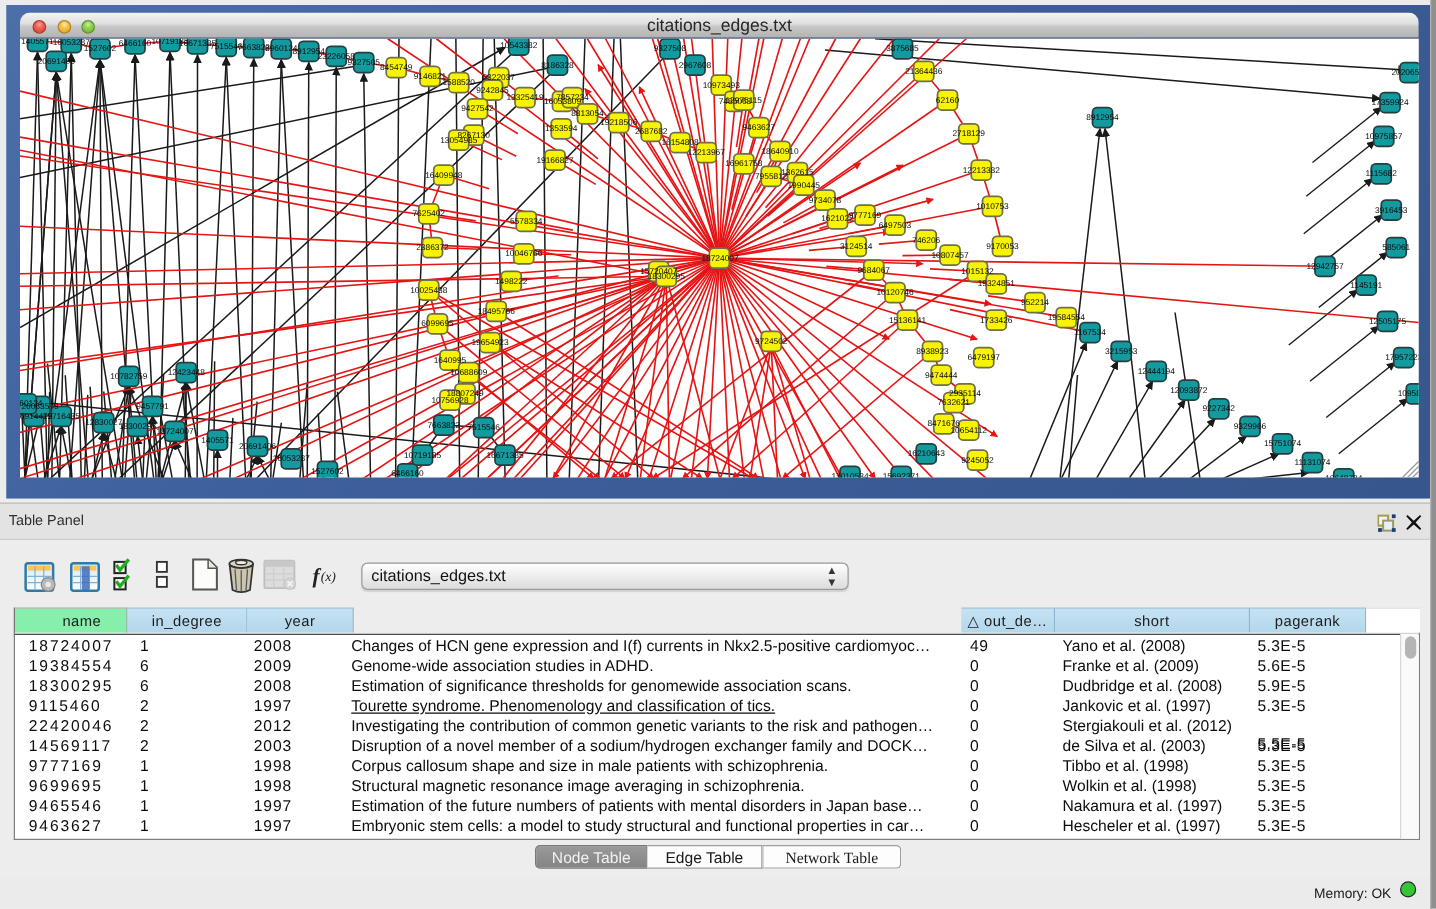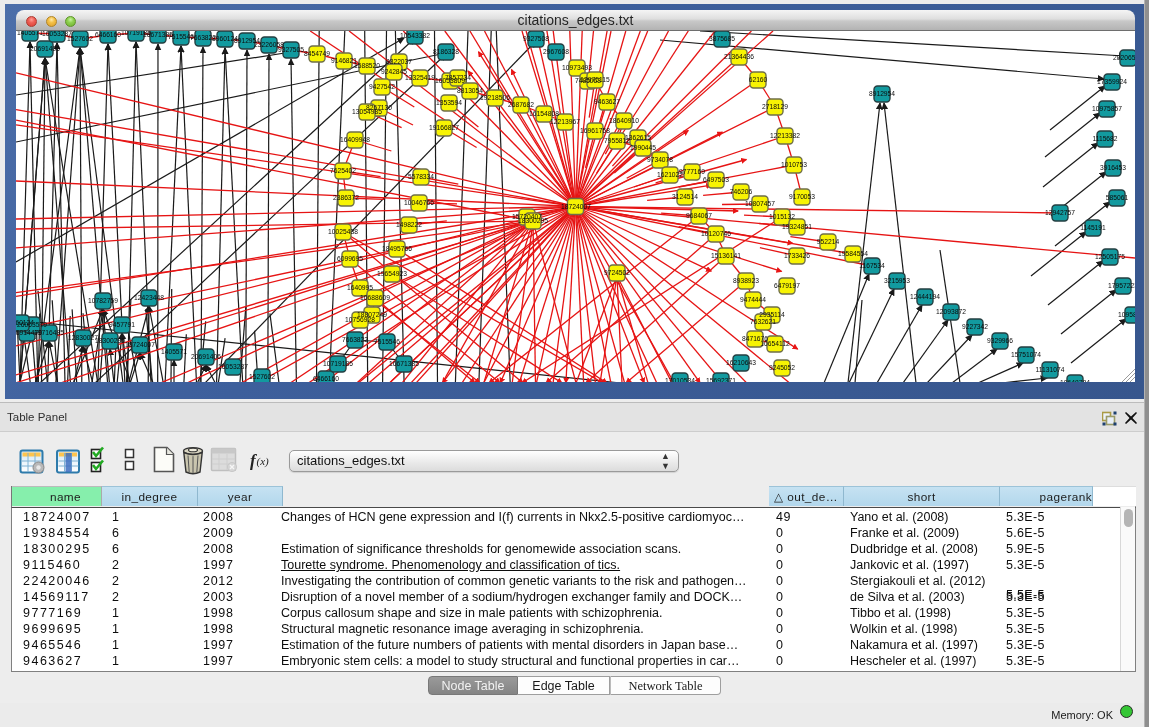--- a/index.html
+++ b/index.html
@@ -775,37 +775,38 @@
 </svg>
 
 <div id="combo" class="abs">citations_edges.txt<span class="arr">▲<br>▼</span></div>
 
 <div id="thead" class="abs">
  <div class="hc gray" style="left:0px; width:90px; padding-left:18px;">name</div>
  <div class="hc" style="left:90px; width:96px;">in_degree</div>
  <div class="hc" style="left:186px; width:85px;">year</div>
  <div class="hc" style="left:757px; width:75px;">△ out_de…</div>
  <div class="hc" style="left:832px; width:156px;">short</div>
- <div class="hc" style="left:988px; width:93px;text-align:right;">pagerank</div>
+ <div class="hc" style="left:988px; width:93px;">pagerank</div>
  <div class="hc" style="left:1081px; width:43px; background:#fff; border-right:none; border-top:1px solid #ddd;"></div>
 </div>
 <div id="tbody" class="abs">
 <div class="row" style="top:1px; left:0; width:1123px;">
       <span class="cell c0" style="left:11px;">18724007</span>
       <span class="cell c1" style="left:100px;">1</span>
       <span class="cell c2" style="left:191px;">2008</span>
       <span class="cell c3" style="left:269px;">Changes of HCN gene expression and I(f) currents in Nkx2.5‑positive cardiomyoc…</span>
       <span class="cell c4" style="left:764px;">49</span>
       <span class="cell c5" style="left:838px;">Yano et al. (2008)</span>
       <span class="cell c6" style="left:994px;">5.3E‑5</span>
     </div>
 <div class="row" style="top:17px; left:0; width:1123px;">
       <span class="cell c0" style="left:11px;">19384554</span>
       <span class="cell c1" style="left:100px;">6</span>
       <span class="cell c2" style="left:191px;">2009</span>
+      <span class="cell c3" style="left:269px;">Genome‑wide association studies in ADHD.</span>
       <span class="cell c4" style="left:764px;">0</span>
       <span class="cell c5" style="left:838px;">Franke et al. (2009)</span>
       <span class="cell c6" style="left:994px;">5.6E‑5</span>
     </div>
 <div class="row" style="top:33px; left:0; width:1123px;">
       <span class="cell c0" style="left:11px;">18300295</span>
       <span class="cell c1" style="left:100px;">6</span>
       <span class="cell c2" style="left:191px;">2008</span>
       <span class="cell c3" style="left:269px;">Estimation of significance thresholds for genomewide association scans.</span>
       <span class="cell c4" style="left:764px;">0</span>

